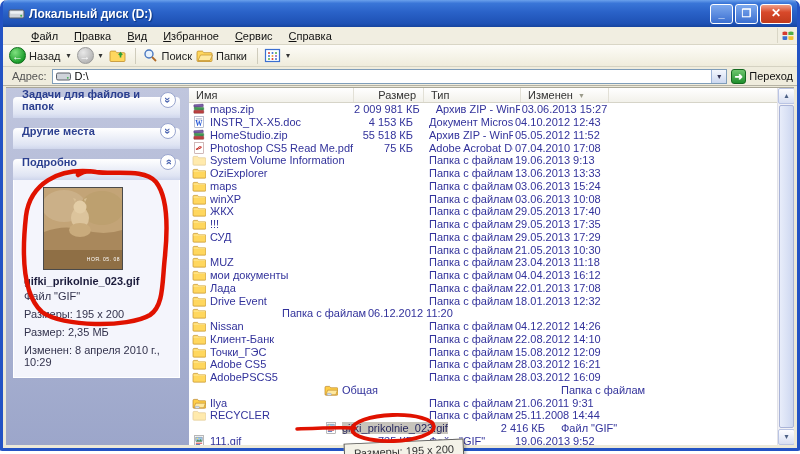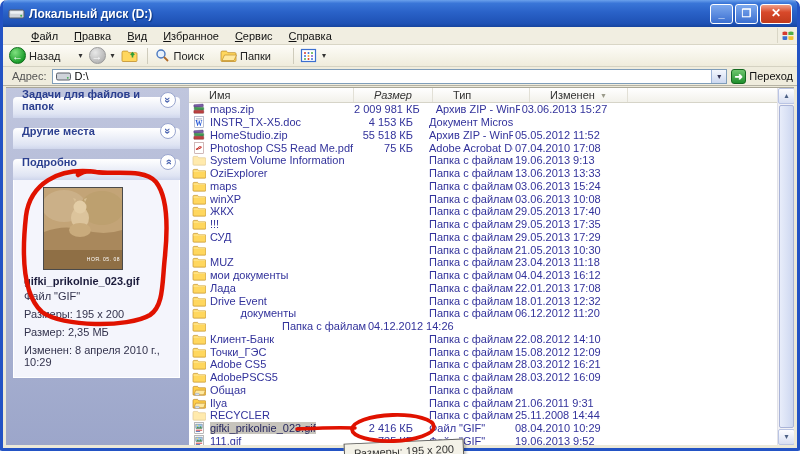--- a/index.html
+++ b/index.html
@@ -30,21 +30,21 @@
 
   
   .toolbar { height:22px; background:linear-gradient(180deg,#fdfcf7,#efecdc); border-bottom:1px solid #d5d2c2;
     display:flex; align-items:center; padding-left:6px; font-size:11px; color:#222; }
   .tb-group { display:flex; align-items:center; }
   .circle-btn { width:17px; height:17px; border-radius:50%; color:#fff; font-weight:bold; font-size:11px;
     line-height:16px; text-align:center; margin-right:3px; }
   .circle-btn.back { background:radial-gradient(circle at 35% 30%,#7fe07f,#1d9e2c 70%,#117a1e); border:1px solid #0d6b18; }
   .circle-btn.fwd  { background:radial-gradient(circle at 35% 30%,#e8e8e8,#b9b9b9 70%,#a2a2a2); border:1px solid #9a9a9a; }
   .tb-caret { font-size:8px; color:#333; margin:0 6px 0 2px; }
-  .tb-label { margin-right:16px; }
+  .tb-label { margin-right:4px; }
   .tb-sep { width:1px; height:16px; background:#cfccbc; margin:0 6px; }
   .tb-ic { width:17px; height:15px; margin-right:3px; }
 
   
   .addressbar { height:19px; background:#efecdd; border-bottom:1px solid #b5b2a4; display:flex; align-items:center; padding:0 4px; font-size:11px; }
   .addr-label { color:#555; margin:0 5px; }
   .addr-combo { flex:1; height:15px; background:#fff; border:1px solid #7f9db9; display:flex; align-items:center; padding-left:3px; }
   .addr-ic { width:15px; height:11px; margin-right:4px; }
   .addr-value { flex:1; color:#000; }
   .addr-drop { width:15px; height:13px; background:linear-gradient(180deg,#f4f7fd,#ccd8f0); border-left:1px solid #9db4d8; font-size:8px; text-align:center; line-height:13px; color:#335; }
@@ -72,29 +72,29 @@
   .preview-frame { width:80px; height:83px; margin-left:19px; border:1px solid #4a4a4a; position:relative; overflow:hidden; }
   .preview-caption { position:absolute; right:2px; bottom:7px; font-size:5px; color:#fff; letter-spacing:.5px; }
   .d-name { font-size:11px; font-weight:bold; color:#1c1c3c; margin-top:5px; word-break:break-all; }
   .d-line { font-size:11px; color:#33334d; margin-top:2.5px; }
   .d-line.sp { margin-top:6px; }
 
   
   .listview { flex:1; position:relative; background:#fff; overflow:hidden; }
   .list-header { position:absolute; left:0; right:17px; top:0; height:15px; display:flex;
     background:linear-gradient(180deg,#ffffff,#f2f1ea); border-bottom:1px solid #d6d4c8; font-size:11px; color:#333; }
-  .hcell { border-right:1px solid #e2e0d6; display:flex; align-items:center; padding:0 20px; }
+  .hcell { border-right:1px solid #e2e0d6; display:flex; align-items:center; padding:0 7px; }
   .h-name { flex:0 0 165px; }
-  .h-size { flex:0 0 70px; justify-content:center;font-style:italic; }
+  .h-size { flex:0 0 70px; justify-content:flex-end; }
   .h-type { flex:0 0 97px; }
   .h-mod  { flex:0 0 88px; }
   .sort-arrow { font-size:7px; color:#9a9a8a; margin-left:5px; }
 
   .rows { position:absolute; left:0; right:17px; top:15px; bottom:0; }
-  .row { display:flex; align-items:center; height:12.75px; font-size:11px; color:#32329b; white-space:nowrap; }
+  .row { display:flex; align-items:center; height:12.75px; font-size:11px; color:#32329b; white-space:nowrap;justify-content:center; }
   .fi { flex:0 0 15px; width:15px; height:12px; margin-left:3px; }
   .fi svg { width:14px; height:12px; display:block; }
   .c-name { flex:0 0 147px; overflow:hidden; padding-left:3px; white-space:pre; }
   .c-name .sel { background:#c7c4bc; color:#26265e; }
   .c-size { flex:0 0 66px; text-align:right; padding-right:7px; }
   .c-type { flex:0 0 93px; padding-left:9px; overflow:hidden; }
   .c-mod  { flex:1; padding-left:2px; }
 
   
   .vscroll { position:absolute; right:0; top:0; bottom:0; width:17px; background:#f1f1f6; border-left:1px solid #e2e2e8; }
@@ -288,20 +288,21 @@
               <svg viewBox="0 0 16 14">
                 <rect x="3" y="0.8" width="10" height="12.4" fill="#fff" stroke="#8890b0" stroke-width=".7"></rect>
                 <rect x="4.5" y="2.6" width="7" height=".8" fill="#aab0c8"></rect>
                 <rect x="4.5" y="4.2" width="7" height=".8" fill="#aab0c8"></rect>
                 <text x="8" y="11.6" font-size="8.5" text-anchor="middle" fill="#2a5bd7" font-weight="bold" font-family="Liberation Serif,serif">W</text>
               </svg>
             </span>
             <span class="c-name"><span>INSTR_TX-X5.doc</span></span>
             <span class="c-size">4 153 КБ</span>
             <span class="c-type">Документ Microsof...</span>
+            <span class="c-mod">04.10.2012 12:43</span>
           </div>
           <div class="row">
             <span class="fi">
               <svg viewBox="0 0 16 14">
                 <rect x="2" y="1.6" width="11" height="3" rx=".5" fill="#7b5ca8" stroke="#4a3570" stroke-width=".5" transform="rotate(-4 8 3)"></rect>
                 <rect x="2.5" y="5" width="11" height="3" rx=".5" fill="#3f9c52" stroke="#256034" stroke-width=".5" transform="rotate(2 8 6.5)"></rect>
                 <rect x="2" y="8.6" width="11.5" height="3.4" rx=".5" fill="#bb4040" stroke="#7a2424" stroke-width=".5"></rect>
               </svg>
             </span>
             <span class="c-name"><span>HomeStudio.zip</span></span>
@@ -466,32 +467,32 @@
             <span class="c-type">Папка с файлами</span>
             <span class="c-mod">18.01.2013 12:32</span>
           </div>
           <div class="row">
             <span class="fi">
               <svg viewBox="0 0 16 14">
                 <path d="M1 4.2 q0-1.4 1.2-1.4 h3.7 q.7 0 1 .5 l.8 1.1 h7.3 q1 0 1 1 v6.6 q0 1-1 1 H2 q-1 0-1-1 z" fill="#ffd75e" stroke="#c08f2c" stroke-width=".8"></path>
                 <path d="M1.5 4.8 h13.6" stroke="#fff0b0" stroke-width=".9"></path>
               </svg>
             </span>
-            <span class="c-name"><span>          документы</span></span>
             <span class="c-size"></span>
             <span class="c-type">Папка с файлами</span>
             <span class="c-mod">06.12.2012 11:20</span>
           </div>
           <div class="row">
             <span class="fi">
               <svg viewBox="0 0 16 14">
                 <path d="M1 4.2 q0-1.4 1.2-1.4 h3.7 q.7 0 1 .5 l.8 1.1 h7.3 q1 0 1 1 v6.6 q0 1-1 1 H2 q-1 0-1-1 z" fill="#ffd75e" stroke="#c08f2c" stroke-width=".8"></path>
                 <path d="M1.5 4.8 h13.6" stroke="#fff0b0" stroke-width=".9"></path>
               </svg>
             </span>
+            <span class="c-name"><span>Nissan</span></span>
             <span class="c-size"></span>
             <span class="c-type">Папка с файлами</span>
             <span class="c-mod">04.12.2012 14:26</span>
           </div>
           <div class="row">
             <span class="fi">
               <svg viewBox="0 0 16 14">
                 <path d="M1 4.2 q0-1.4 1.2-1.4 h3.7 q.7 0 1 .5 l.8 1.1 h7.3 q1 0 1 1 v6.6 q0 1-1 1 H2 q-1 0-1-1 z" fill="#ffd75e" stroke="#c08f2c" stroke-width=".8"></path>
                 <path d="M1.5 4.8 h13.6" stroke="#fff0b0" stroke-width=".9"></path>
               </svg>
@@ -582,21 +583,20 @@
                 <rect x="4.3" y="2.4" width="7.4" height="5.2" fill="#9fc7e8" stroke="#556" stroke-width=".4"></rect>
                 <circle cx="6.2" cy="4" r=".9" fill="#f6e26a"></circle>
                 <path d="M4.3 7.6 l2.3-2.4 1.6 1.4 1.8-2 1.7 3 z" fill="#4f8f4f"></path>
                 <rect x="4.3" y="9" width="7.4" height="1.1" fill="#cc3333"></rect>
                 <rect x="4.3" y="10.8" width="5" height=".9" fill="#3355aa"></rect>
               </svg>
             </span>
             <span class="c-name"><span class="sel">gifki_prikolnie_023.gif</span></span>
             <span class="c-size">2 416 КБ</span>
             <span class="c-type">Файл "GIF"</span>
-            <span class="c-mod">08.04.2010 10:29</span>
           </div>
           <div class="row">
             <span class="fi">
               <svg viewBox="0 0 16 14">
                 <rect x="3" y="0.8" width="10" height="12.4" fill="#fff" stroke="#888" stroke-width=".7"></rect>
                 <rect x="4.3" y="2.4" width="7.4" height="5.2" fill="#9fc7e8" stroke="#556" stroke-width=".4"></rect>
                 <circle cx="6.2" cy="4" r=".9" fill="#f6e26a"></circle>
                 <path d="M4.3 7.6 l2.3-2.4 1.6 1.4 1.8-2 1.7 3 z" fill="#4f8f4f"></path>
                 <rect x="4.3" y="9" width="7.4" height="1.1" fill="#cc3333"></rect>
                 <rect x="4.3" y="10.8" width="5" height=".9" fill="#3355aa"></rect>

